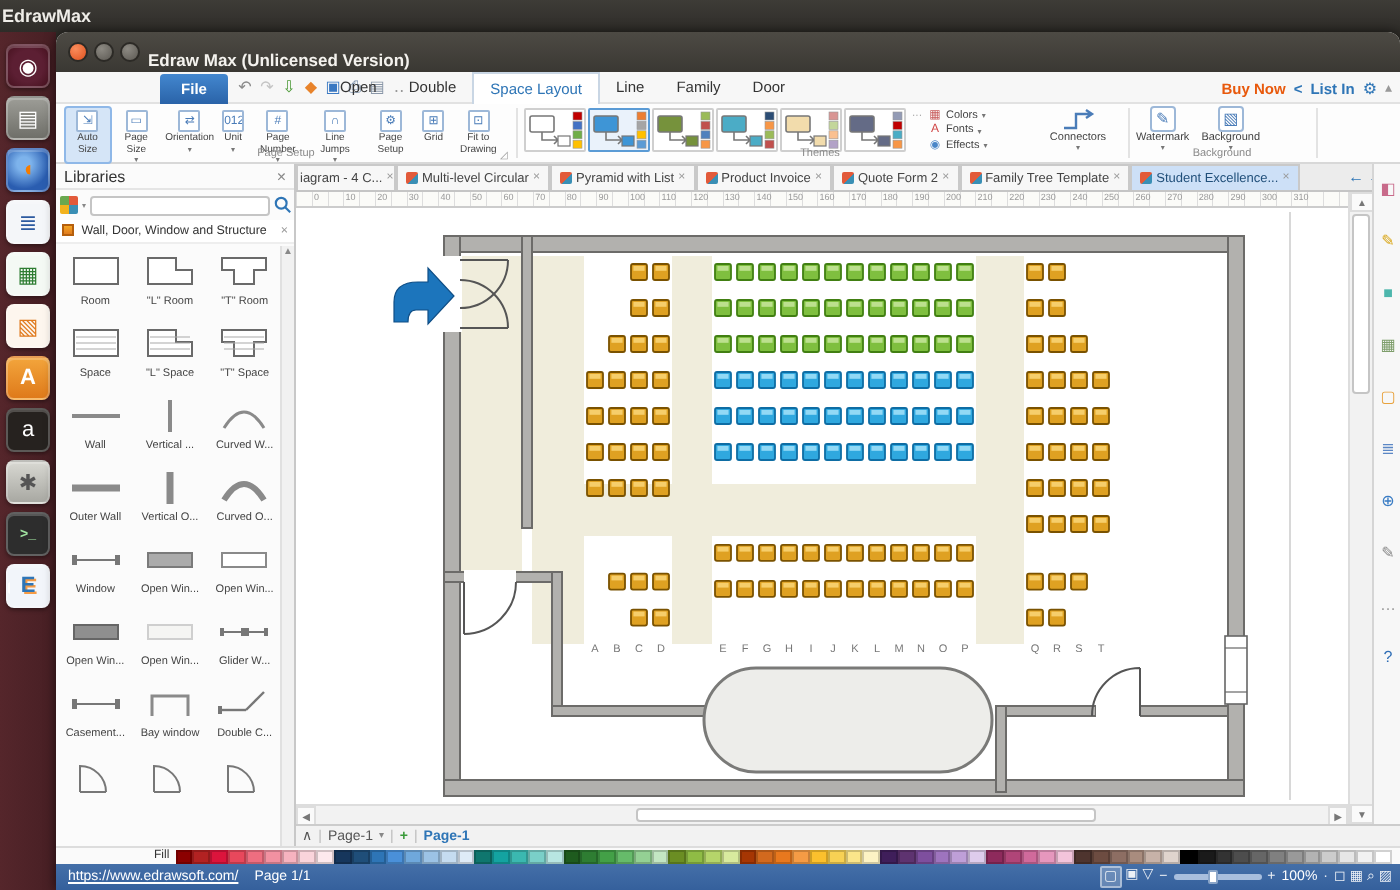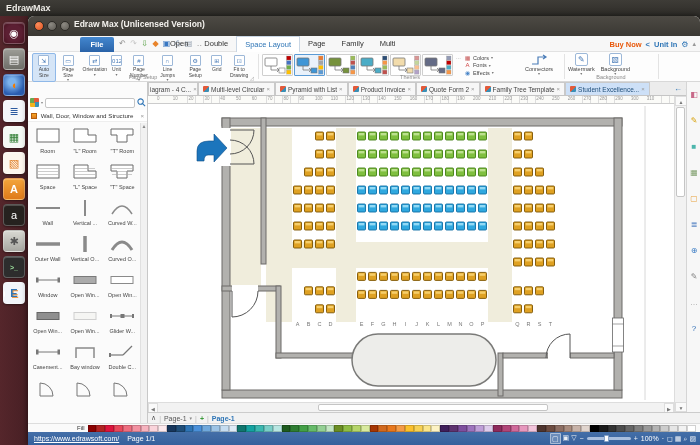--- a/index.html
+++ b/index.html
@@ -1,41 +1,41 @@
 <!DOCTYPE html>
 <html><head>
 <meta charset="utf-8">
 <style>
   html,body{margin:0;padding:0;background:#222;}
   *{box-sizing:border-box;font-family:"Liberation Sans","DejaVu Sans",sans-serif;}
   #screen{position:relative;width:700px;height:445px;overflow:hidden;background:#2F2D28;}
   .abs{position:absolute;}
   
-  #topbar{left:0;top:0;width:700px;height:16px;background:linear-gradient(#3E3C37,#2E2C28);color:#EFEDE8;font-size:9px;font-weight:bold;line-height:16px;padding-left:6px;}
+  #topbar{left:0;top:0;width:700px;height:16px;background:linear-gradient(#3E3C37,#2E2C28);color:#EFEDE8;font-size:9px;font-weight:bold;line-height:16px;padding-left:1px;}
   
   #launcher{left:0;top:16px;width:28px;height:429px;background:linear-gradient(90deg,#55262b,#471f24);}
   .ltile{position:absolute;left:3px;width:22px;height:22px;border-radius:4px;border:1px solid rgba(255,255,255,.25);box-shadow:inset 0 1px 0 rgba(255,255,255,.2),0 1px 2px rgba(0,0,0,.4);display:flex;align-items:center;justify-content:center;font-size:11px;overflow:hidden;}
   .runind{position:absolute;left:-3px;top:8px;width:0;height:0;border-left:4px solid #fff;border-top:3px solid transparent;border-bottom:3px solid transparent;transform:rotate(180deg);}
   .lt0{background:radial-gradient(circle at 50% 50%,#5c1f33 55%,#47121f);color:#fff;}
   .lt1{background:linear-gradient(#9d9d97,#6f6f69);color:#fff;}
   .lt2{background:radial-gradient(circle at 40% 35%,#7db3ec 20%,#2a5db0 70%);color:#f57c00;font-weight:bold;}
   .lt3{background:#f4f6f9;color:#2c5aa0;}
   .lt4{background:#f4f9f4;color:#2e7d32;}
   .lt5{background:#fdf6ee;color:#e07b1f;}
   .lt6{background:linear-gradient(#f3a53c,#df7a1a);color:#fff;font-weight:bold;}
   .lt7{background:#26221f;color:#fff;}
   .lt8{background:linear-gradient(#d8d8d2,#a8a8a2);color:#555;}
   .lt9{background:#2d2d2d;color:#9fe29f;font-size:7px;font-weight:bold;}
   .lt10{background:#f2f5fa;color:#2e75b6;font-weight:bold;text-shadow:1px 1px 0 #f59b45;}
   
   #win{left:28px;top:16px;width:672px;height:429px;background:#fff;border-radius:6px 6px 0 0;box-shadow:0 0 6px rgba(0,0,0,.6);}
   #titlebar{left:0;top:0;width:672px;height:20px;background:linear-gradient(#4d4a44,#3a3833);border-radius:6px 6px 0 0;color:#f4f2ee;}
   .wbtn{position:absolute;top:5px;width:10px;height:10px;border-radius:50%;background:radial-gradient(circle at 35% 30%,#8d8a83,#5c5953);border:1px solid #2c2a26;}
   .wbtn.close{background:radial-gradient(circle at 35% 30%,#fa8d5c,#e0521f);}
-  #wtitle{position:absolute;left:46px;top:3px;font-size:8.5px;font-weight:bold;}
+  #wtitle{position:absolute;left:46px;top:9px;font-size:8.5px;font-weight:bold;}
   
   #menubar{left:0;top:20px;width:672px;height:16px;background:#f7f7f7;border-bottom:1px solid #e2e2e2;}
   #filebtn{position:absolute;left:52px;top:1px;width:34px;height:15px;background:linear-gradient(#4387cf,#2a63a8);color:#fff;font-size:7.5px;font-weight:bold;text-align:center;line-height:15px;border-radius:2px 2px 0 0;}
   #qa{position:absolute;left:90px;top:2px;display:flex;gap:2px;}
   .ql{font-size:8px;line-height:12px;width:9px;text-align:center;}
   #menus{position:absolute;left:134px;top:0;display:flex;height:16px;}
   .menu-item{font-size:7.5px;color:#333;padding:0 8px;line-height:15px;}
   .menu-item.active{color:#2e75b6;background:#fff;border:1px solid #c9d6e4;border-bottom:none;}
   #menuright{position:absolute;right:4px;top:0;height:16px;display:flex;align-items:center;gap:4px;font-size:7.5px;}
   #buynow{color:#e8590c;font-weight:bold;}
@@ -186,28 +186,28 @@
           <span class="ql" style="color: rgb(232, 131, 42);">◆</span>
           <span class="ql" style="color: rgb(58, 120, 194);">▣</span>
           <span class="ql" style="color: rgb(122, 143, 168);">⎙</span>
           <span class="ql" style="color: rgb(138, 151, 168);">▤</span>
           <span class="ql" style="color: rgb(153, 153, 153);">‥</span>
         </div>
       <div id="menus">
           <div class="menu-item">Open</div>
           <div class="menu-item">Double</div>
           <div class="menu-item active">Space Layout</div>
-          <div class="menu-item">Page</div>
+          <div class="menu-item">Line</div>
           <div class="menu-item">Family</div>
-          <div class="menu-item">Multi</div>
+          <div class="menu-item">Door</div>
         </div>
       <div id="menuright">
         <span id="buynow">Buy Now</span>
         <span id="shareic">&lt;</span>
-        <span id="signin">Unit In</span>
+        <span id="signin">List In</span>
         <span id="gear">⚙</span>
         <span id="collic">▴</span>
       </div>
     </div>
 
     <div id="ribbon" class="abs">
       <div id="ps-buttons">
           <div class="rb-btn sel">
             <span class="rb-ic">⇲</span>
             <span class="rb-lab">Auto Size</span>
@@ -350,20 +350,24 @@
             <span class="bigic" style="color: rgb(74, 124, 184);">▧</span>
             <span>Background</span>
             <span class="rb-car">▾</span>
           </div>
         </div>
       <div class="gl" style="left:540px;width:86px;">Background</div>
       <div class="vsep" style="left:630px"></div>
     </div>
 
     <div id="libraries" class="abs">
+      <div id="libhead">
+        <span>Libraries</span>
+        <span id="libheadx">×</span>
+      </div>
       <div id="libsearch">
         <span id="libgridic"></span>
         <span style="font-size:4px;color:#888">▾</span>
         <input id="libinput" placeholder="" style="">
         <svg width="9" height="9" viewBox="0 0 10 10">
             <circle cx="4" cy="4" r="3" fill="none" stroke="#2e75b6" stroke-width="1.2"></circle>
             <line x1="6.2" y1="6.2" x2="9" y2="9" stroke="#2e75b6" stroke-width="1.2"></line>
           </svg>
       </div>
       <div id="libsection">

